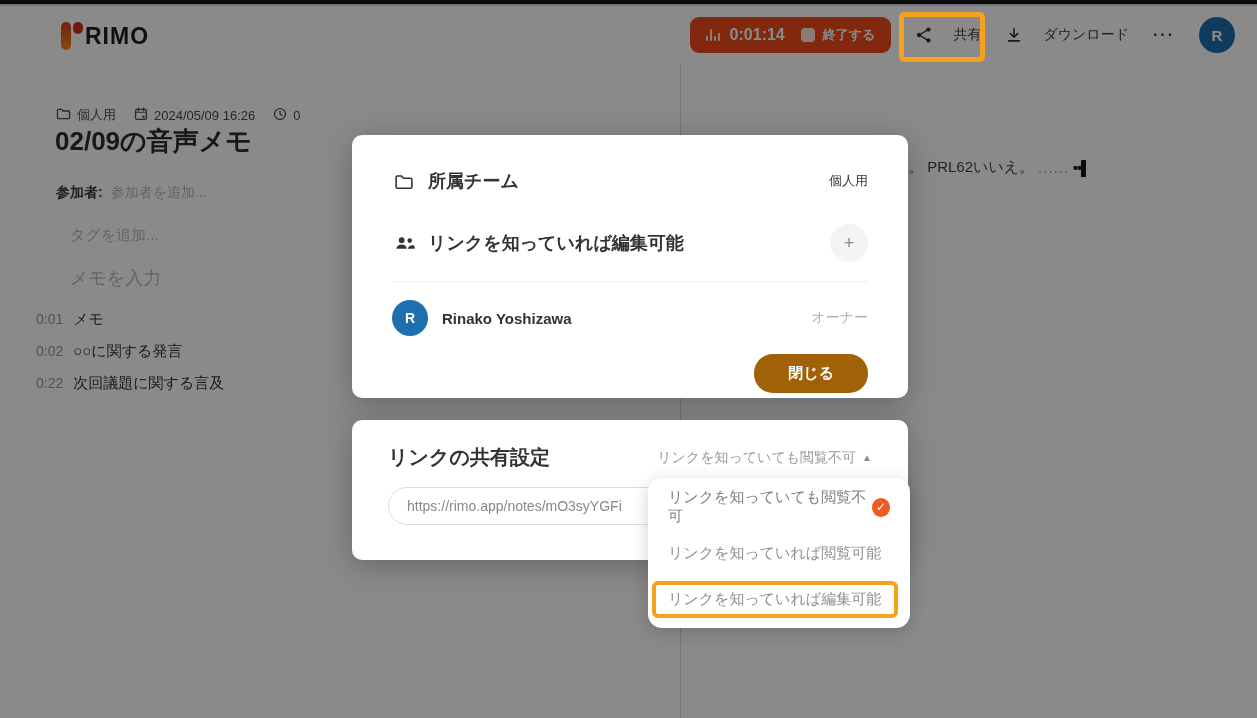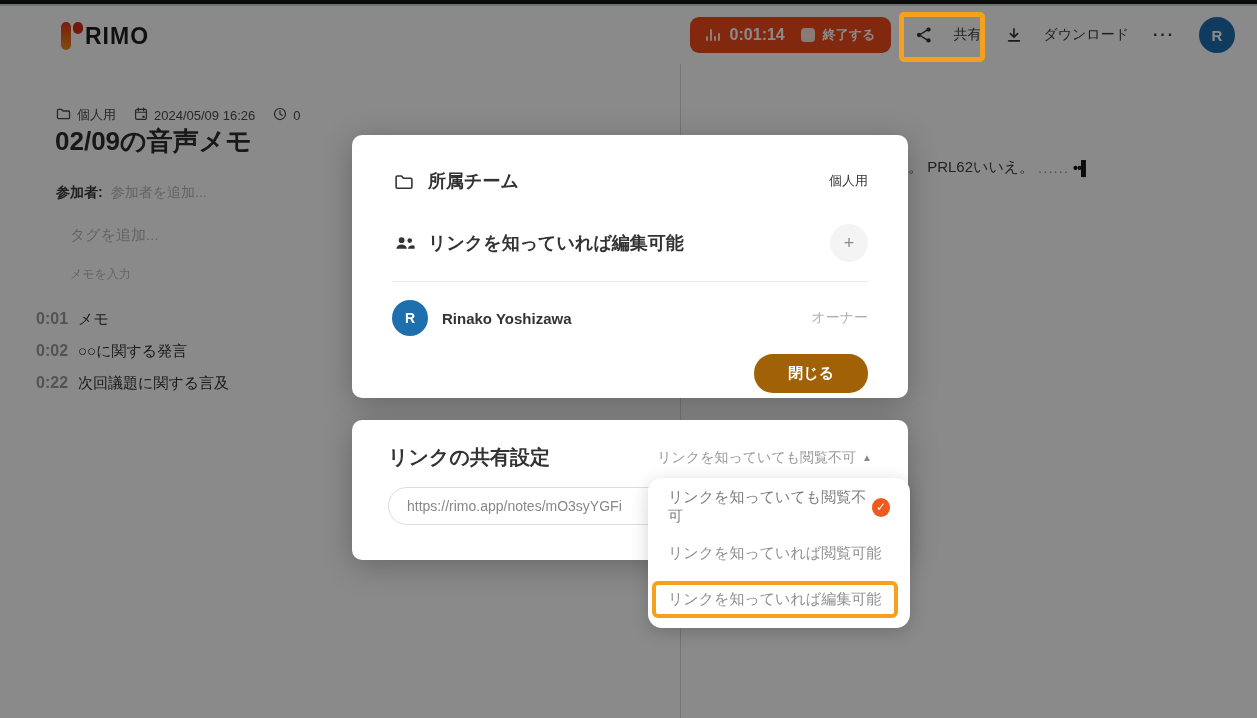--- a/index.html
+++ b/index.html
@@ -37,24 +37,24 @@
   .annot-share{position:absolute;left:-16px;top:-14px;width:86px;height:50px;border:5px solid #f5a01e;border-radius:5px;box-sizing:border-box;pointer-events:none;z-index:70;}
   
   .sidebar{left:36px;top:100px;width:330px;}
   .meta-row{position:absolute;left:20px;top:6px;display:flex;align-items:center;gap:18px;color:#4a4a4a;font-size:13px;}
   .meta-item{display:flex;align-items:center;gap:6px;cursor:pointer;}
   .note-title{position:absolute;left:19px;top:24px;font-size:26px;font-weight:700;color:#2d2d2d;cursor:text;}
   .participants{position:absolute;left:20px;top:84px;font-size:14px;display:flex;gap:8px;align-items:center;cursor:text;}
   .participants .lbl{color:#3a3a3a;font-weight:700;}
   .ph{color:#b8b8b8;}
   .tags-ph{position:absolute;left:34px;top:126px;font-size:15px;cursor:text;}
-  .memo-ph{position:absolute;left:34px;top:166px;font-size:12px;cursor:text;}
+  .memo-ph{position:absolute;left:34px;top:166px;font-size:18px;cursor:text;}
   .timeline{position:absolute;left:0;top:210px;display:flex;flex-direction:column;gap:13px;}
   .tl-row{display:flex;align-items:baseline;gap:10px;cursor:pointer;}
-  .tl-time{font-size:16px;color:#9a9a9a;min-width:24px;font-weight:bold;}
+  .tl-time{font-size:14px;color:#9a9a9a;min-width:24px;}
   .tl-label{font-size:15px;color:#333;}
   
   .transcript{left:908px;top:158px;font-size:15px;color:#3f3f3f;display:flex;align-items:center;gap:4px;white-space:nowrap;}
   .transcript .dots{color:#8f8f8f;letter-spacing:1px;}
   .rec-ind{font-weight:900;color:#141414;letter-spacing:-1px;font-size:14px;}
   
   .vdivider{left:680px;top:64px;width:1px;height:654px;background:#d8d8d8;}
   
   .overlay{left:0;top:0;width:1257px;height:718px;background:rgba(0,0,0,0.46);z-index:50;}
   

